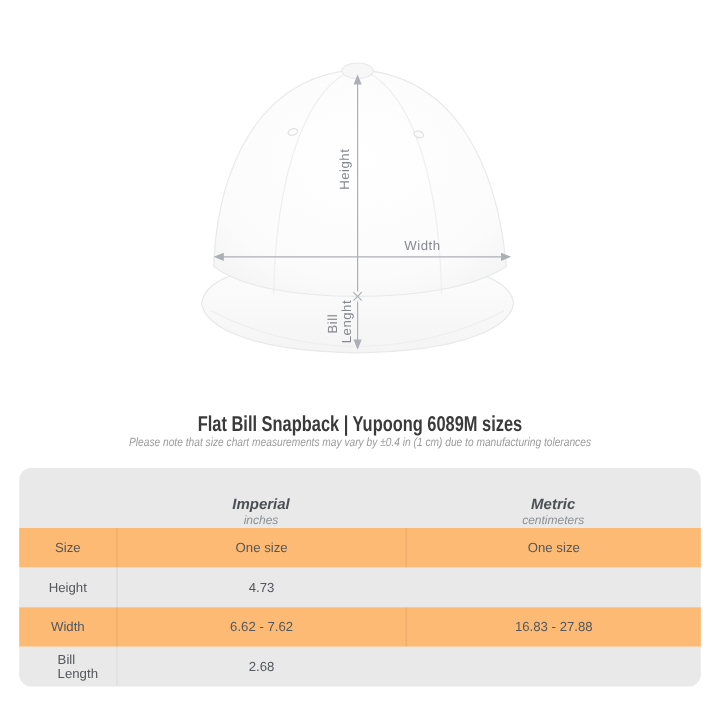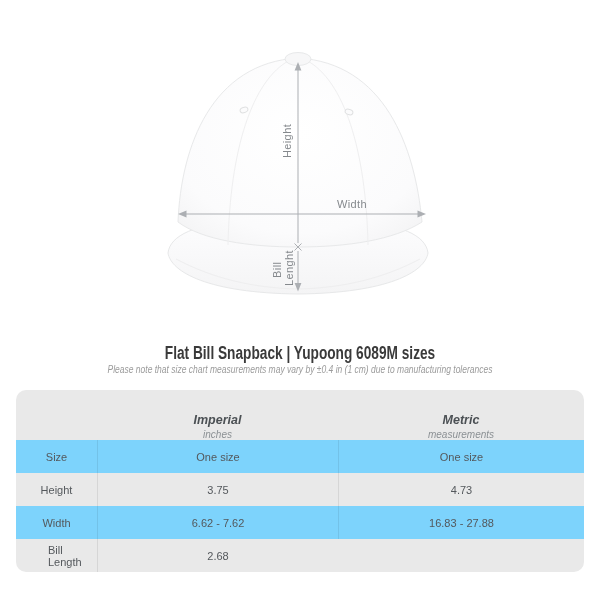--- a/index.html
+++ b/index.html
@@ -28,21 +28,21 @@
   .size-table{position:absolute;top:390px;left:16px;width:568px;}
   .thead{
     display:grid;grid-template-columns:81px 241px 246px;
     height:50px;background:#e9e9e9;border-radius:10px 10px 0 0;
   }
   .th{display:flex;flex-direction:column;align-items:center;justify-content:flex-end;}
   .th-main{font-size:12.5px;font-weight:bold;font-style:italic;color:#4b5054;}
   .th-sub{font-size:10px;font-style:italic;color:#8b9094;margin-top:2px;}
   .trow{
     display:grid;grid-template-columns:81px 241px 246px;height:33px;
-    background:#7dd3fc;
+    background:#fdba74;
   }
   .trow.alt{background:#e9e9e9;}
   .trow.last{border-radius:0 0 10px 10px;}
   .trow.last .cell:first-child{border-radius:0 0 0 10px;padding-left:32px;}
   .trow.last .cell:last-child{border-radius:0 0 10px 0;}
   .cell{
     display:flex;align-items:center;justify-content:center;
     font-size:11px;color:#54585c;
   }
   .cell + .cell{border-left:1px solid rgba(0,0,0,0.08);}
@@ -103,32 +103,31 @@
 
   <div class="size-table">
     <div class="thead">
       <div class="th"></div>
       <div class="th">
         <div class="th-main">Imperial</div>
         <div class="th-sub">inches</div>
       </div>
       <div class="th">
         <div class="th-main">Metric</div>
-        <div class="th-sub">measurements</div>
+        <div class="th-sub">centimeters</div>
       </div>
     </div>
 
     <div class="trow">
       <div class="cell">Size</div>
       <div class="cell">One size</div>
       <div class="cell">One size</div>
     </div>
     <div class="trow alt">
       <div class="cell">Height</div>
-      <div class="cell">3.75</div>
       <div class="cell">4.73</div>
     </div>
     <div class="trow">
       <div class="cell">Width</div>
       <div class="cell">6.62 - 7.62</div>
       <div class="cell">16.83 - 27.88</div>
     </div>
     <div class="trow alt last">
       <div class="cell">Bill Length</div>
       <div class="cell">2.68</div>

